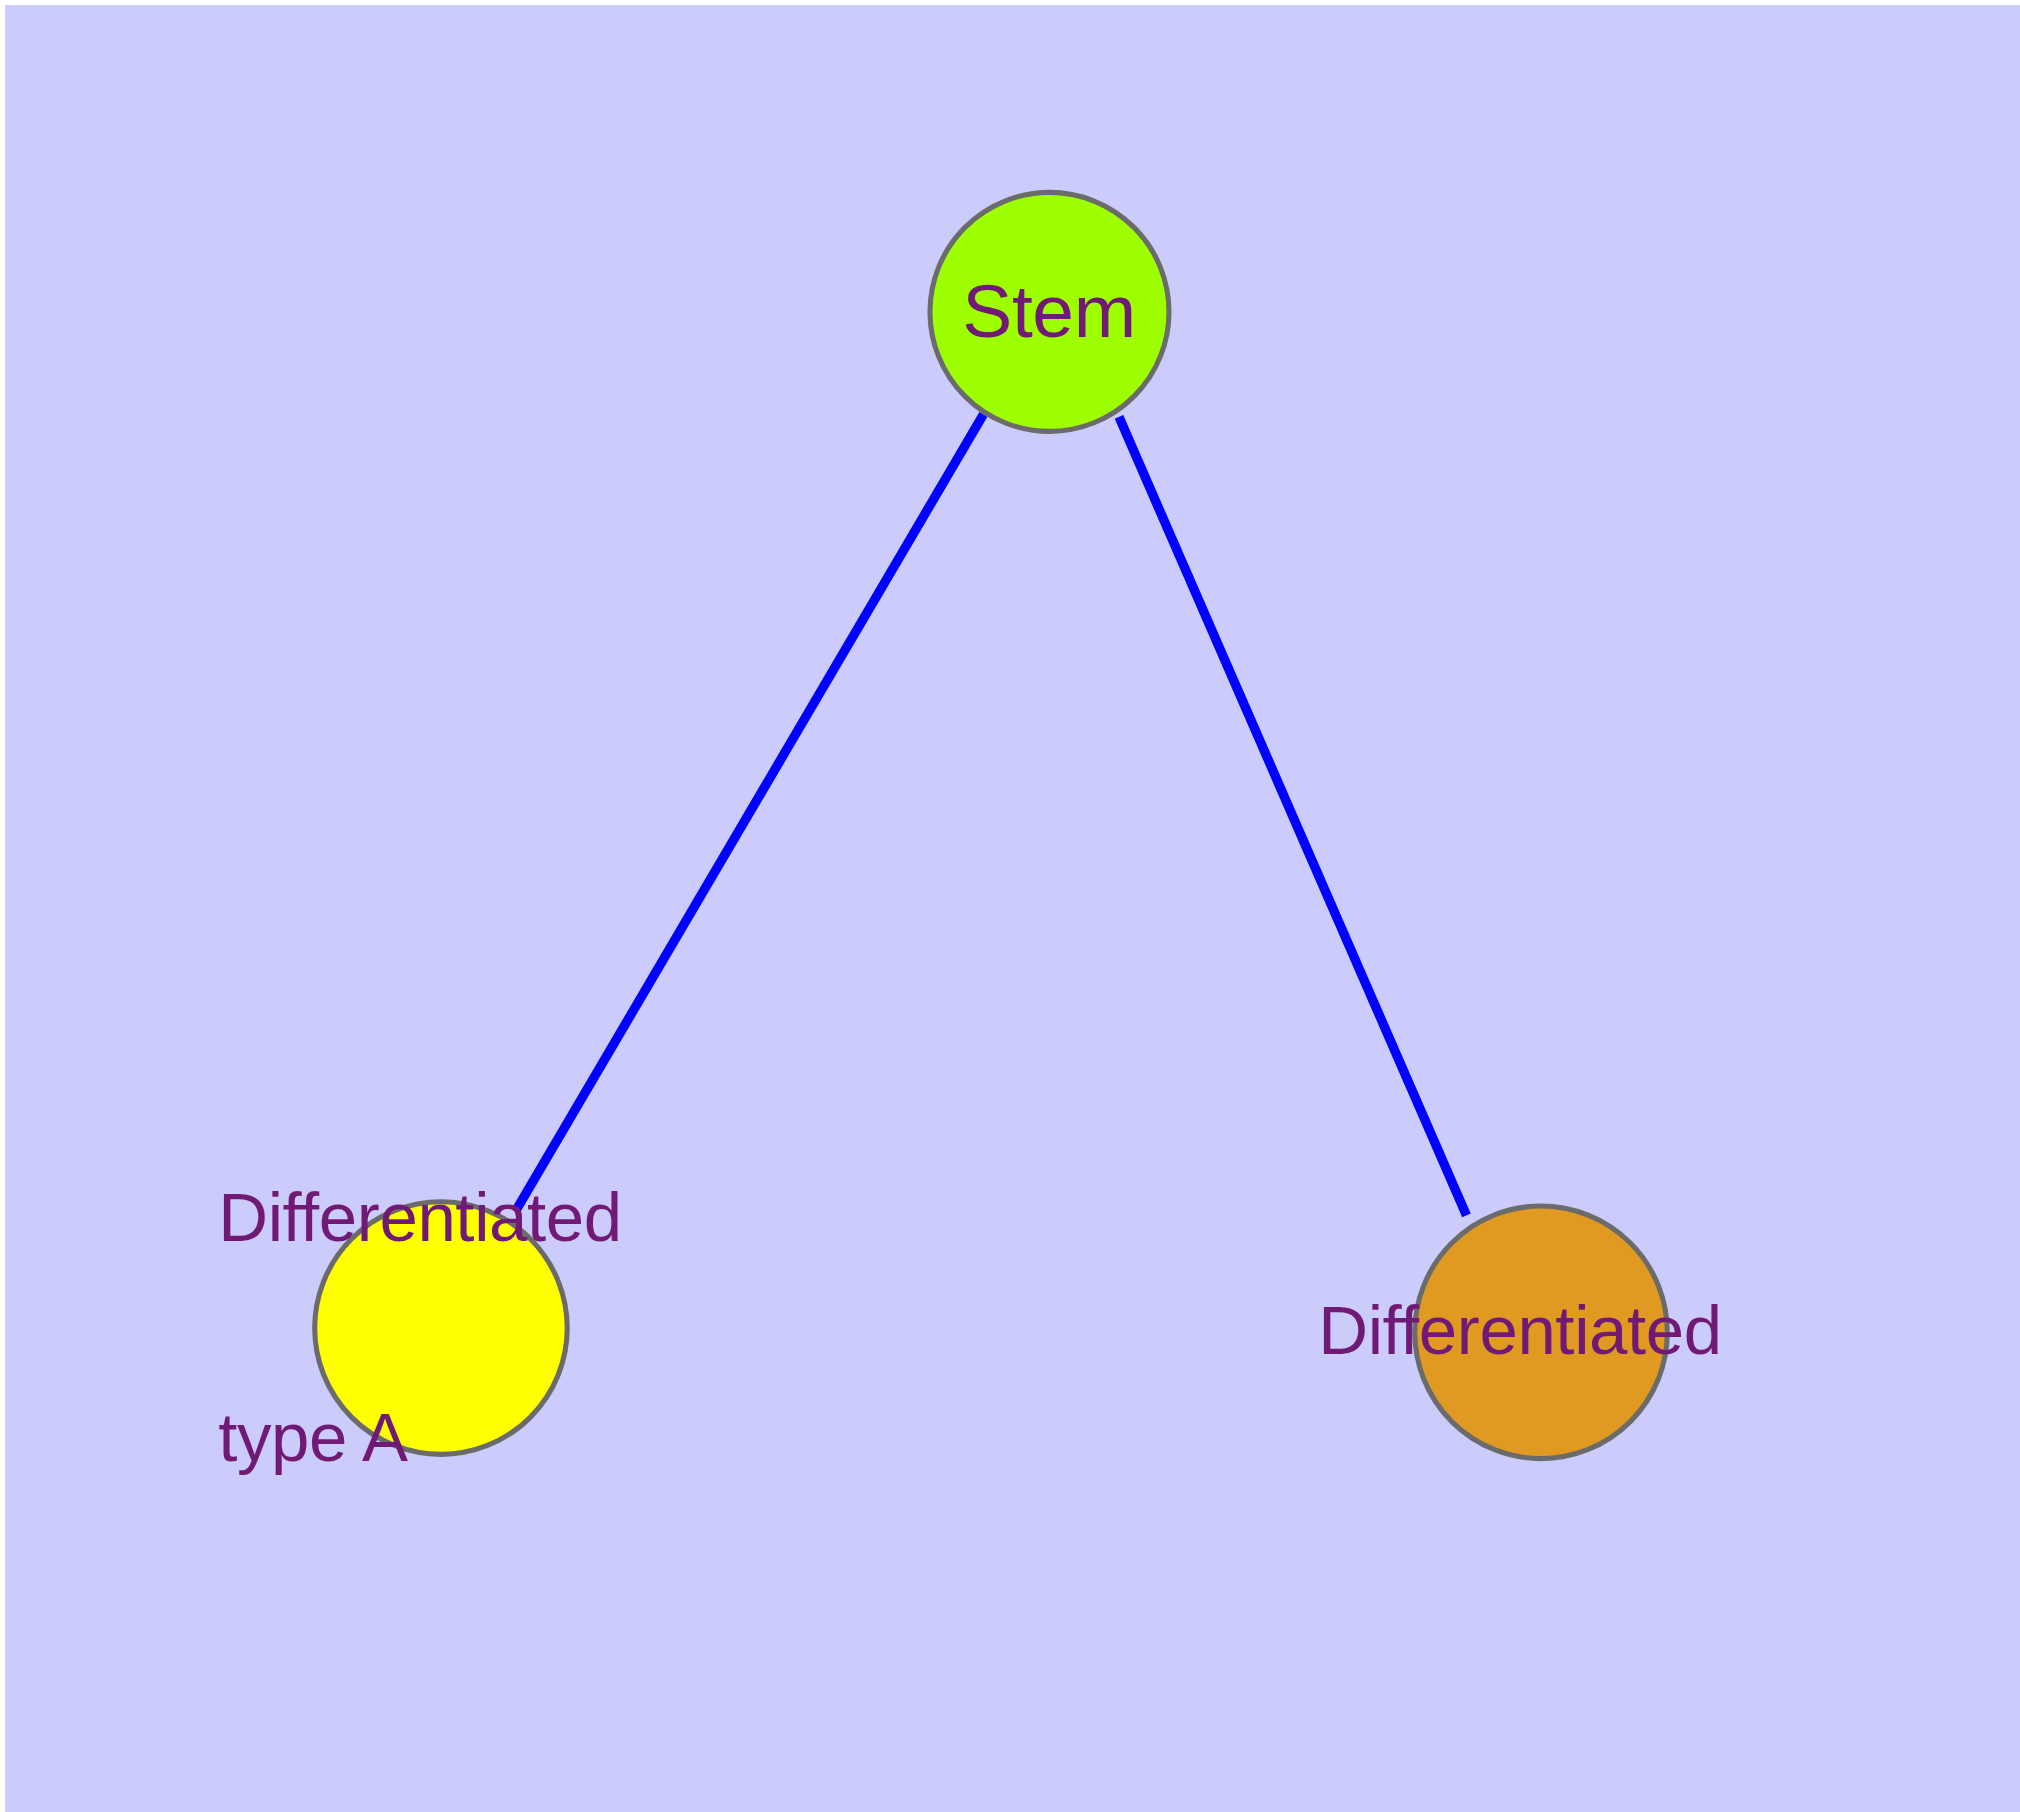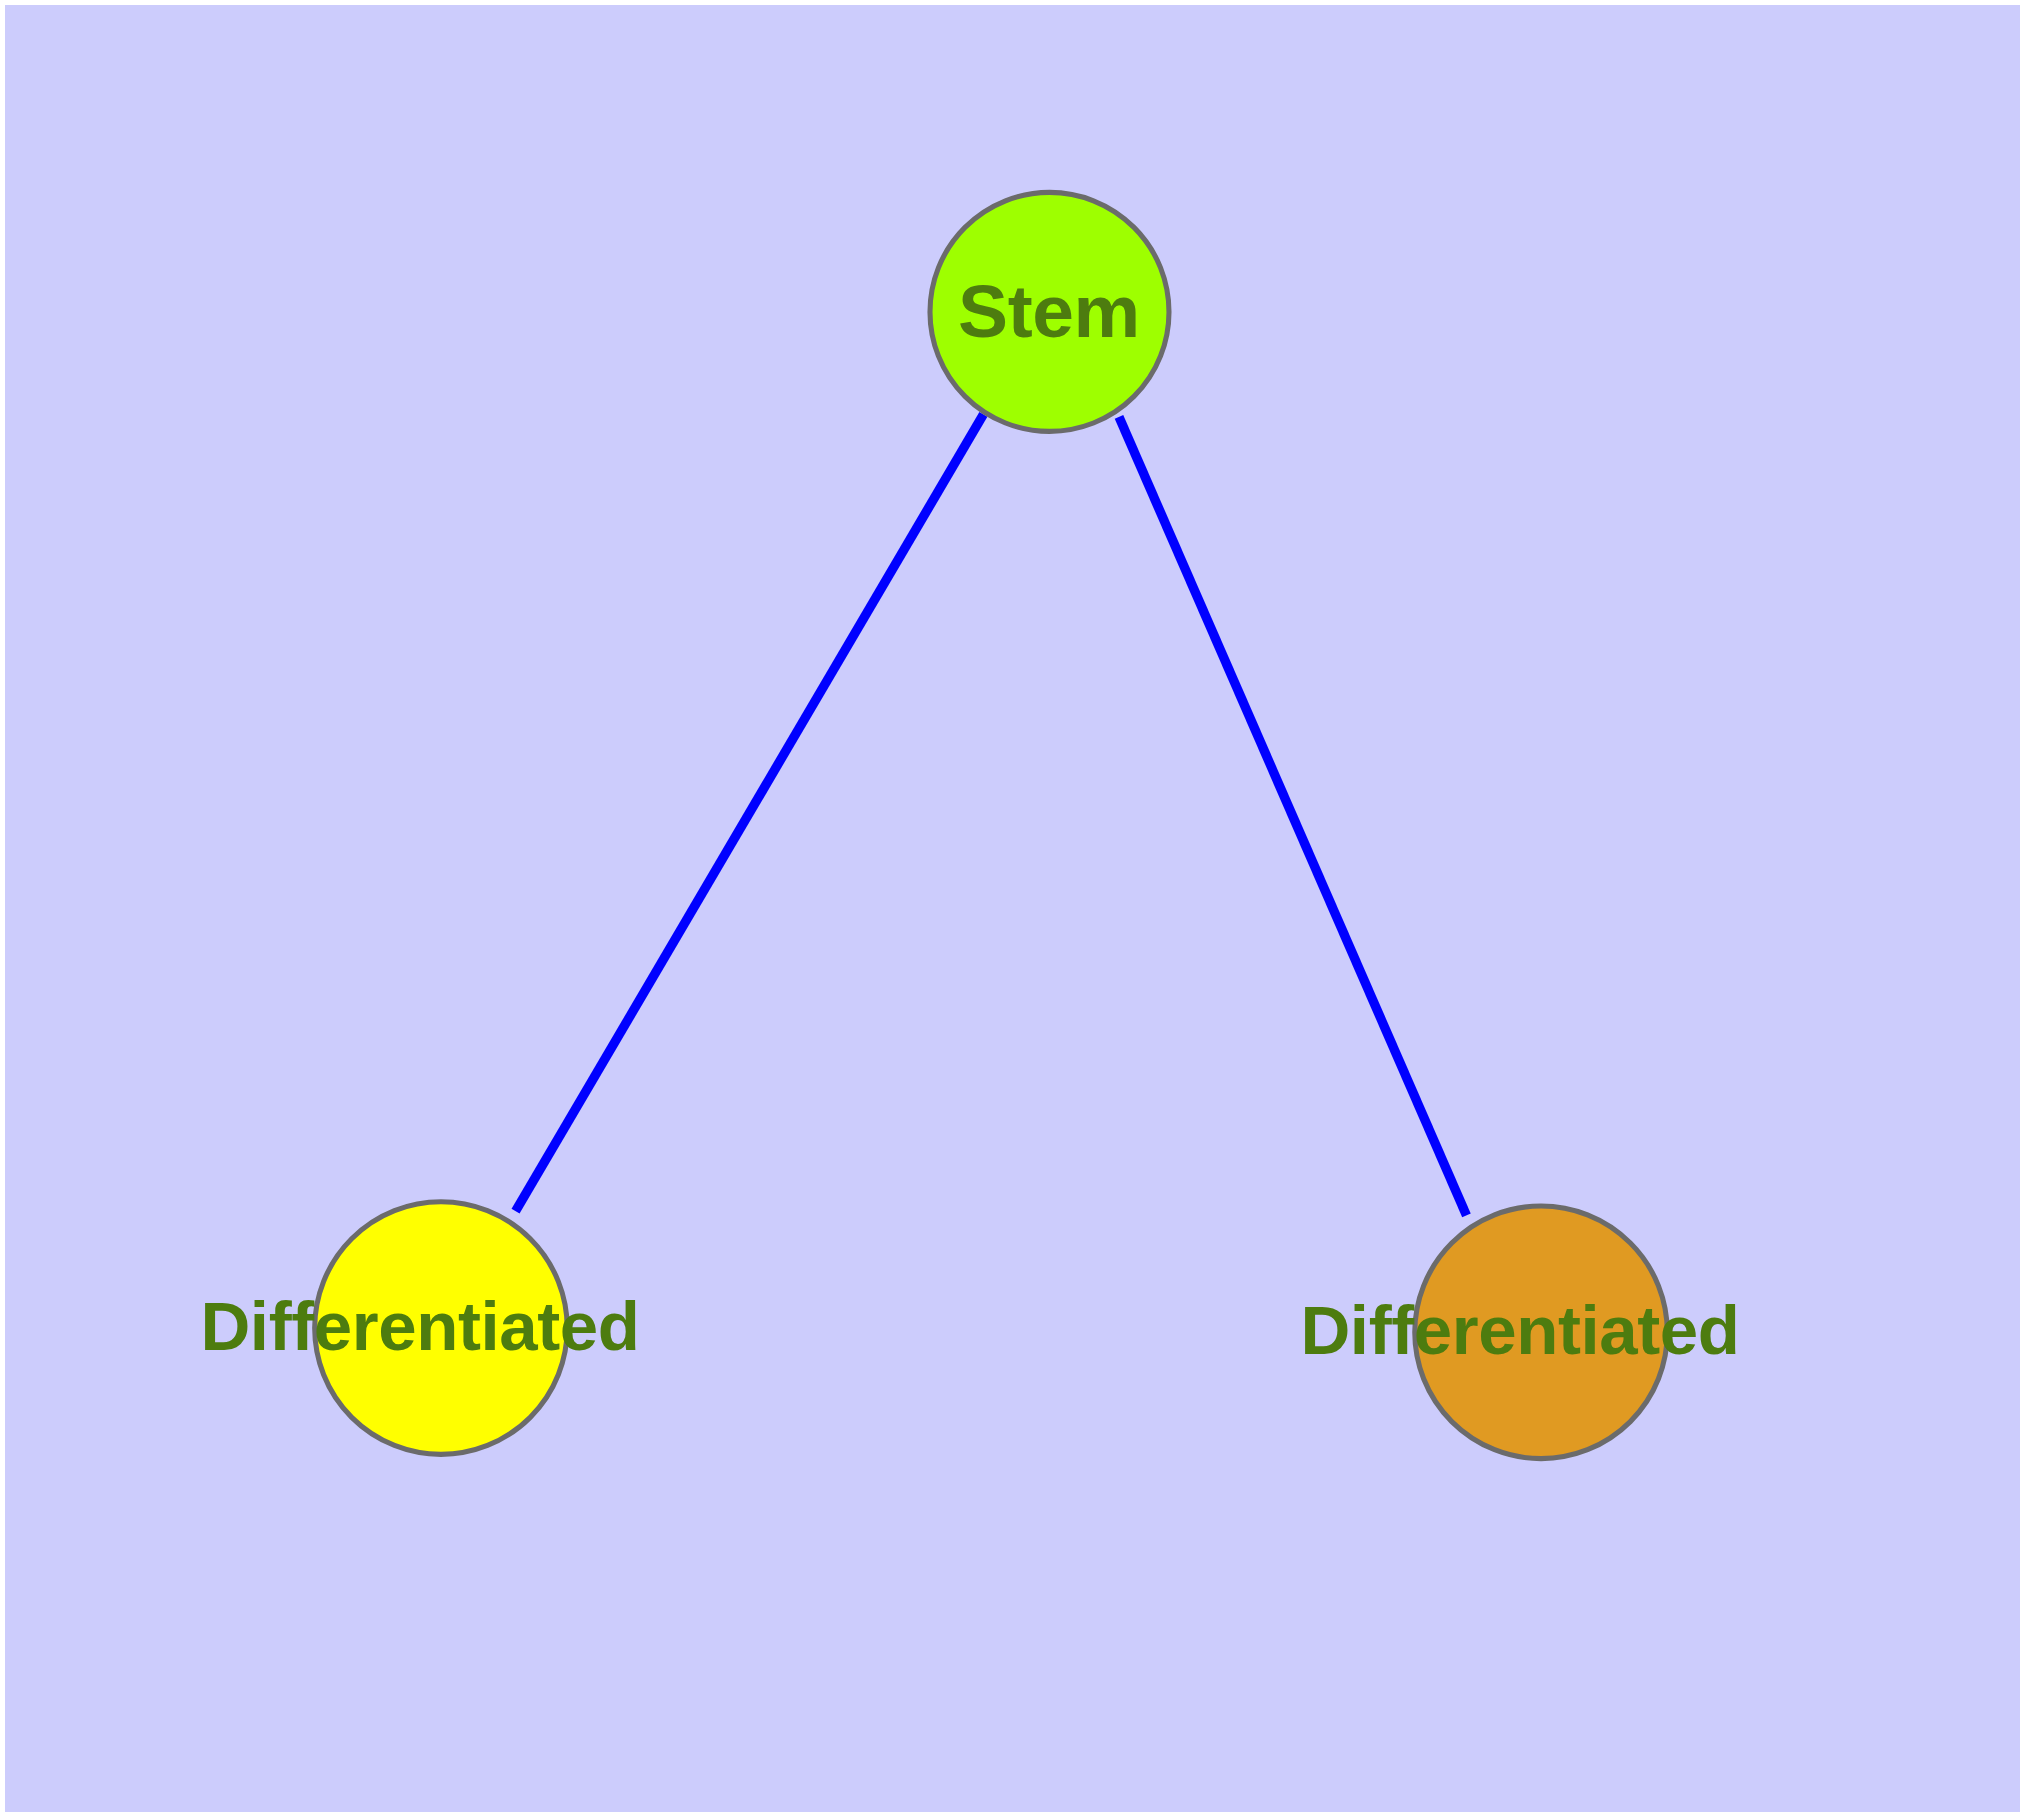--- a/index.html
+++ b/index.html
@@ -26,22 +26,22 @@
   #graph-svg {
     position: absolute;
     left: 0;
     top: 0;
     width: 2021px;
     height: 1812px;
     display: block;
   }
   .node-label {
     position: absolute;
-    color: #4d7c0f;
-    font-weight: bold;
+    color: #701a75;
+    font-weight: normal;
     font-family: "Liberation Sans", sans-serif;
     line-height: 1.06;
     text-align: left;
     white-space: pre;
     letter-spacing: -0.4px;
     pointer-events: none;
   }
   #label-stem {
     font-size: 75px;
     left: 1049px;
@@ -78,19 +78,20 @@
       <circle cx="1818" cy="1572" r="149" fill="#e09a22" stroke="#6b6b6b" stroke-width="6"></circle>
     </g>
   </svg>
 
   <div class="node-label" id="label-stem">
     <div>Stem</div>
   </div>
 
   <div class="node-label" id="label-typea">
     <div>Differentiated</div>
+    <div>type A</div>
   </div>
 
   <div class="node-label" id="label-typeb">
     <div>Differentiated</div>
   </div>
 </div>
 
 
 </body></html>

